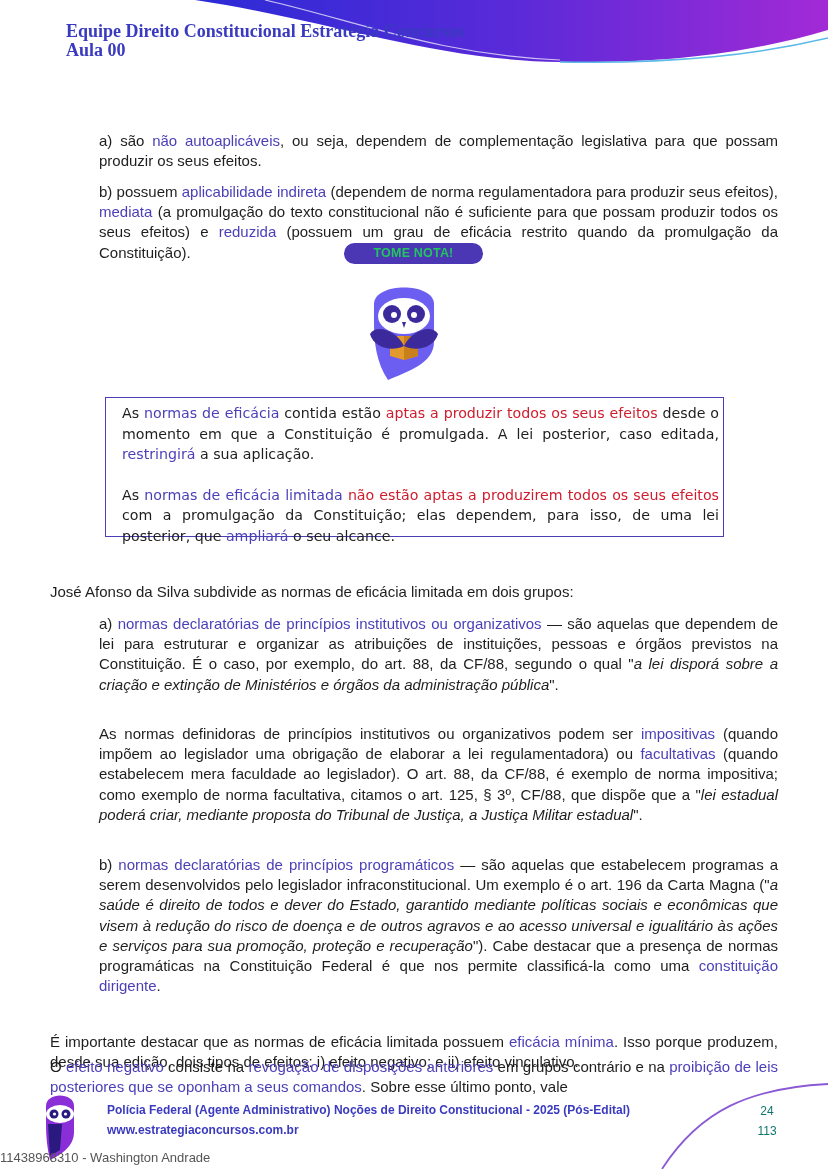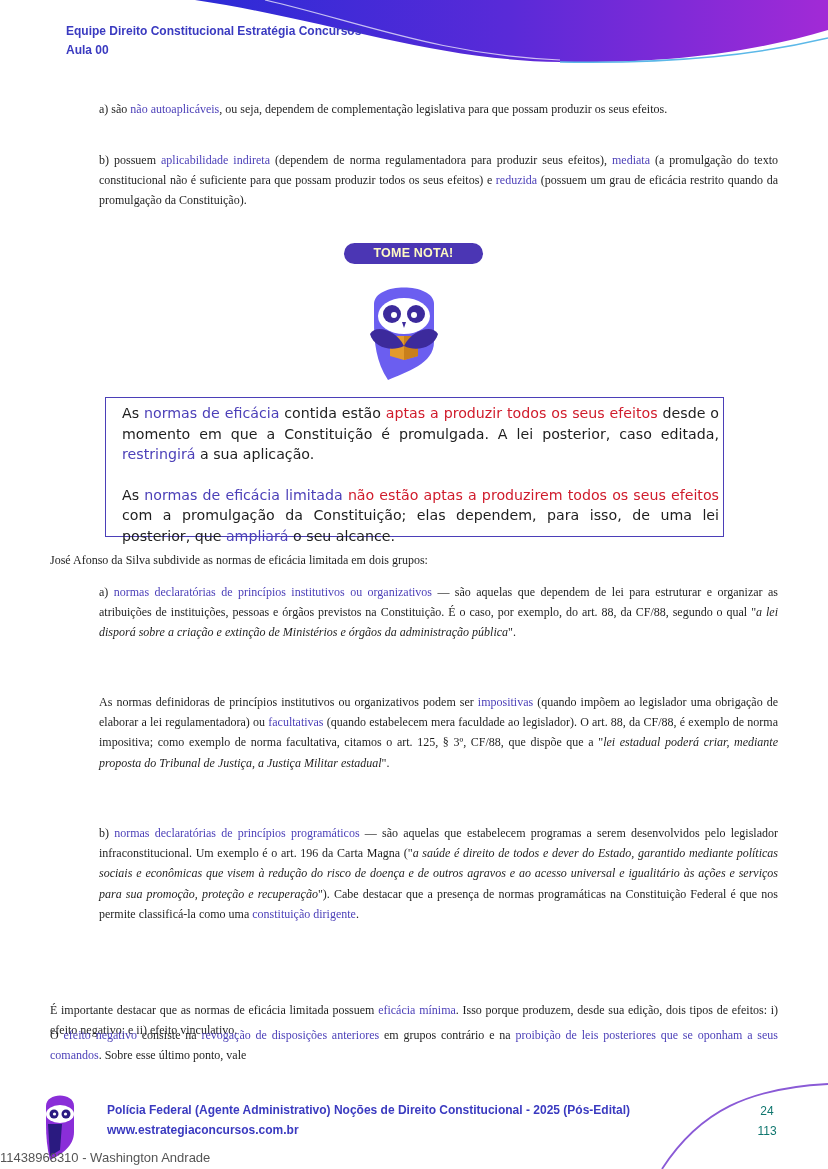--- a/index.html
+++ b/index.html
@@ -1,30 +1,30 @@
 <!DOCTYPE html>
 <html><head>
   <meta charset="utf-8">
   <style>
     * { box-sizing: border-box; margin: 0; padding: 0; }
     html, body { width: 828px; height: 1169px; background: #ffffff; overflow: hidden; }
     body { position: relative; font-family: "Liberation Sans", "DejaVu Sans", sans-serif; color: #1a1a1a; }
 
     .header-wave { position: absolute; top: 0; left: 0; width: 828px; height: 70px; }
-    .header-text { position: absolute; left: 66px; top: 22px; font-family: Liberation Sans, sans-serif; font-weight: bold; color: #3a3ac0; font-size: 12px; line-height: 19px; }
-    .body-text { font-family: Liberation Serif, serif; font-size: 12px; line-height: 20.2px; color: #1e1e1e; text-align: justify; }
+    .header-text { position: absolute; left: 66px; top: 22px; font-family: Liberation Serif, serif; font-weight: bold; color: #3a3ac0; font-size: 18px; line-height: 19px; }
+    .body-text { font-family: Liberation Sans, sans-serif; font-size: 15px; line-height: 20.2px; color: #1e1e1e; text-align: justify; margin-top: 32px; }
     .hl { color: #4b3fb8; }
     .red { color: #d01c2c; }
     .it { font-style: italic; }
 
     .para { position: absolute; }
     .indent { left: 99px; width: 679px; }
     .full { left: 50px; width: 728px; }
 
-    .tome-nota { position: absolute; left: 344px; top: 243px; width: 139px; height: 21px; border-radius: 11px; background: #4b36b4; color: #fef9c3; font-family: "Liberation Sans", sans-serif; font-weight: bold; font-size: 12.5px; text-align: center; line-height: 21px; letter-spacing: 0.2px; }
+    .tome-nota { position: absolute; left: 344px; top: 243px; width: 139px; height: 21px; border-radius: 11px; background: #4b36b4; color: #22c55e; font-family: "Liberation Sans", sans-serif; font-weight: bold; font-size: 12.5px; text-align: center; line-height: 21px; letter-spacing: 0.2px; }
     .owl { position: absolute; left: 366px; top: 272px; width: 76px; height: 110px; }
 
     .note-box { position: absolute; left: 105px; top: 397px; width: 619px; height: 140px; border: 1.5px solid #4b3fb8; padding: 5px 4px 0 16px; }
     .note-box p { font-family: "DejaVu Sans", "Liberation Sans", sans-serif; font-size: 14.2px; line-height: 20.5px; text-align: justify; color: #1e1e1e; }
     .note-box p + p { margin-top: 20px; }
 
     .footer-owl { position: absolute; left: 42px; top: 1088px; width: 36px; height: 72px; }
     .footer-title { position: absolute; left: 107px; top: 1103px; font-family: "Liberation Sans", sans-serif; font-weight: bold; font-size: 12px; color: #3a3ac0; }
     .footer-url { position: absolute; left: 107px; top: 1123px; font-family: "Liberation Sans", sans-serif; font-weight: bold; font-size: 12px; color: #3a3ac0; }
     .page-num { position: absolute; left: 752px; top: 1101px; width: 30px; text-align: center; font-family: "Liberation Sans", sans-serif; font-size: 12px; color: #0f766e; line-height: 20px; }

